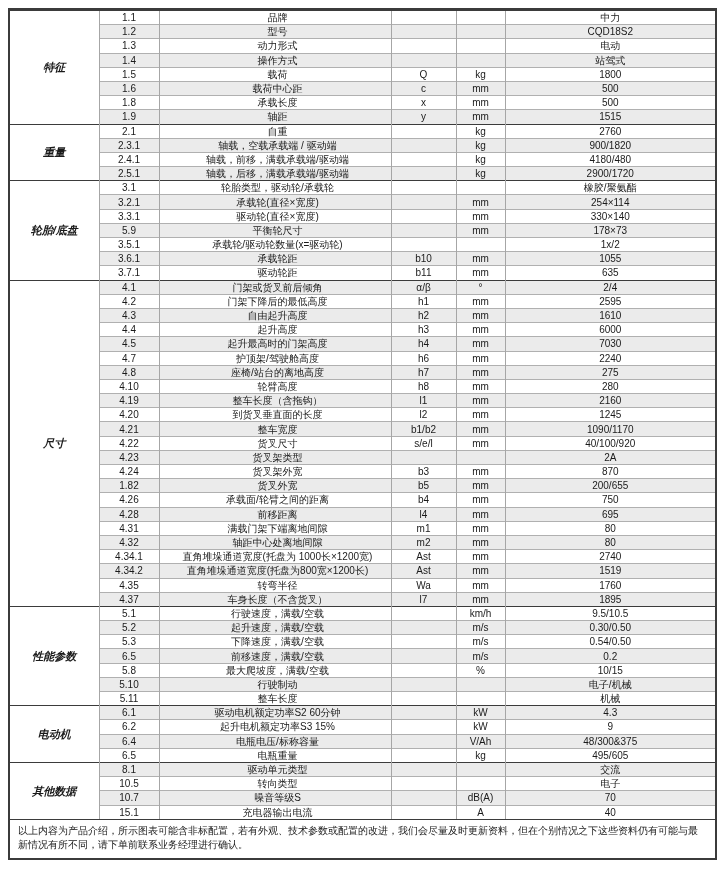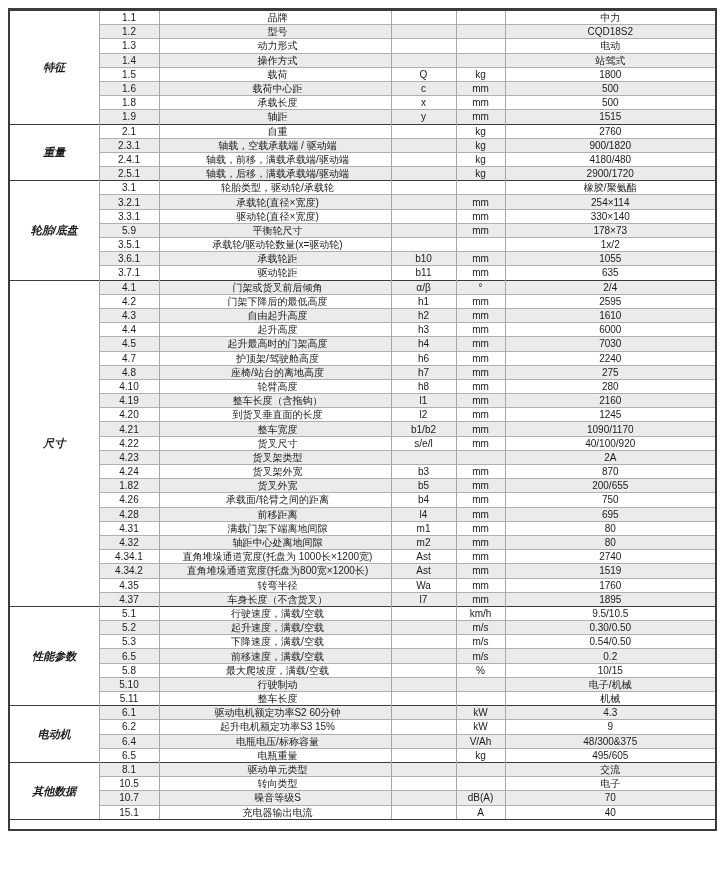--- a/index.html
+++ b/index.html
@@ -471,14 +471,15 @@
         <tr>
           <td class="no">15.1</td>
           <td class="desc">充电器输出电流</td>
           <td class="sym"></td>
           <td class="unit">A</td>
           <td class="val">40</td>
         </tr>
       </tbody>
   </table>
   <div class="footer">
+    <div>以上内容为产品介绍，所示图表可能含非标配置，若有外观、技术参数或配置的改进，我们会尽量及时更新资料，但在个别情况之下这些资料仍有可能与最新情况有所不同，请下单前联系业务经理进行确认。</div>
   </div>
 </div>
 
 </body></html>

